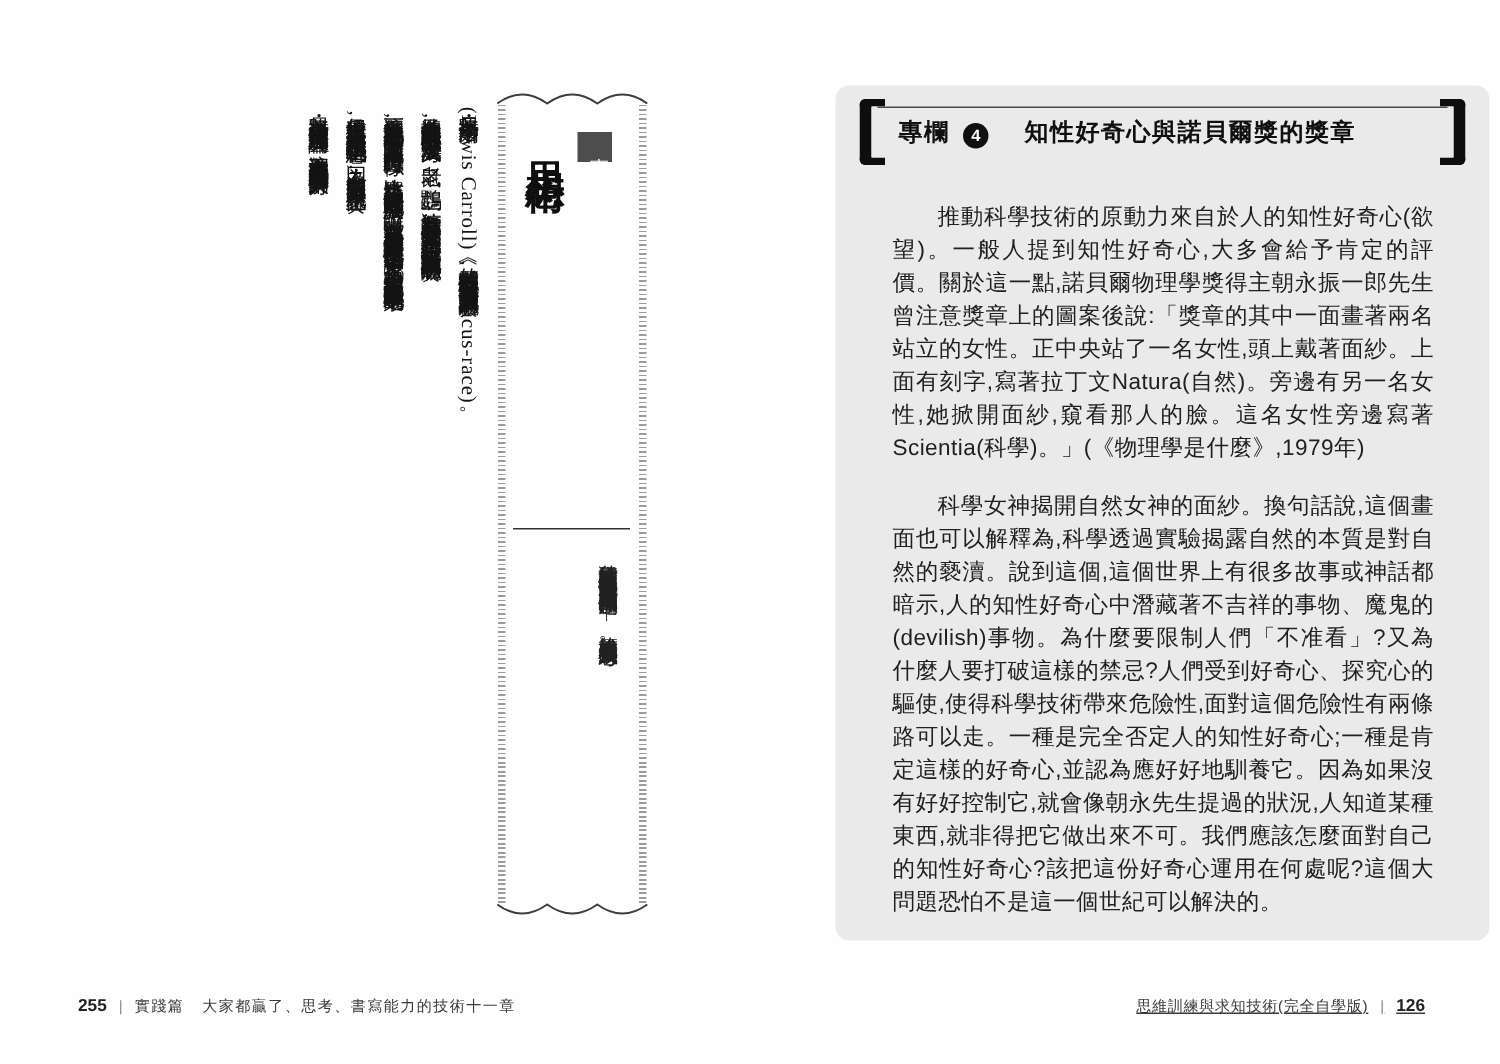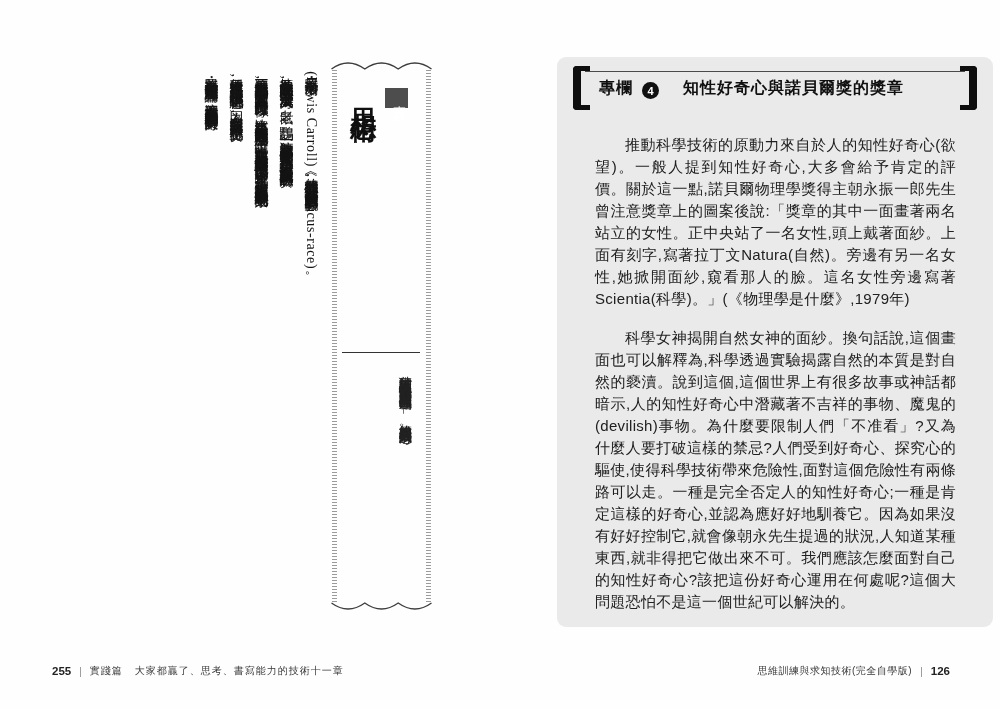--- a/index.html
+++ b/index.html
@@ -50,21 +50,21 @@
                 font-family:"Liberation Serif","DejaVu Serif",serif;}
   .banner-divider{position:absolute;top:296px;left:11px;width:78px;border-top:1px solid #333;}
   .banner-quote{position:absolute;top:310px;right:17px;height:246px;writing-mode:vertical-rl;
                 text-orientation:mixed;font-size:13px;line-height:19px;letter-spacing:0.5px;
                 color:#222;font-family:"Liberation Serif","DejaVu Serif",serif;}
 
   
   .footer{position:absolute;top:664px;font-size:10px;color:#3a3a3a;display:flex;
           align-items:center;gap:8px;white-space:nowrap;}
   .footer-left{left:52px;}
-  .footer-right{right:50px;}
+  .footer-right{right:50px;text-decoration:underline;}
   .footer .pagenum{font-size:11.5px;font-weight:bold;color:#222;}
   .footer .sep{color:#8a8a8a;font-size:10px;}
   .footer .section{letter-spacing:1px;}
   .footer .chapter{letter-spacing:1px;margin-left:4px;}
   .footer .booktitle{letter-spacing:0.5px;}
 </style>
 </head>
 <body>
 
 <div class="canvas">

